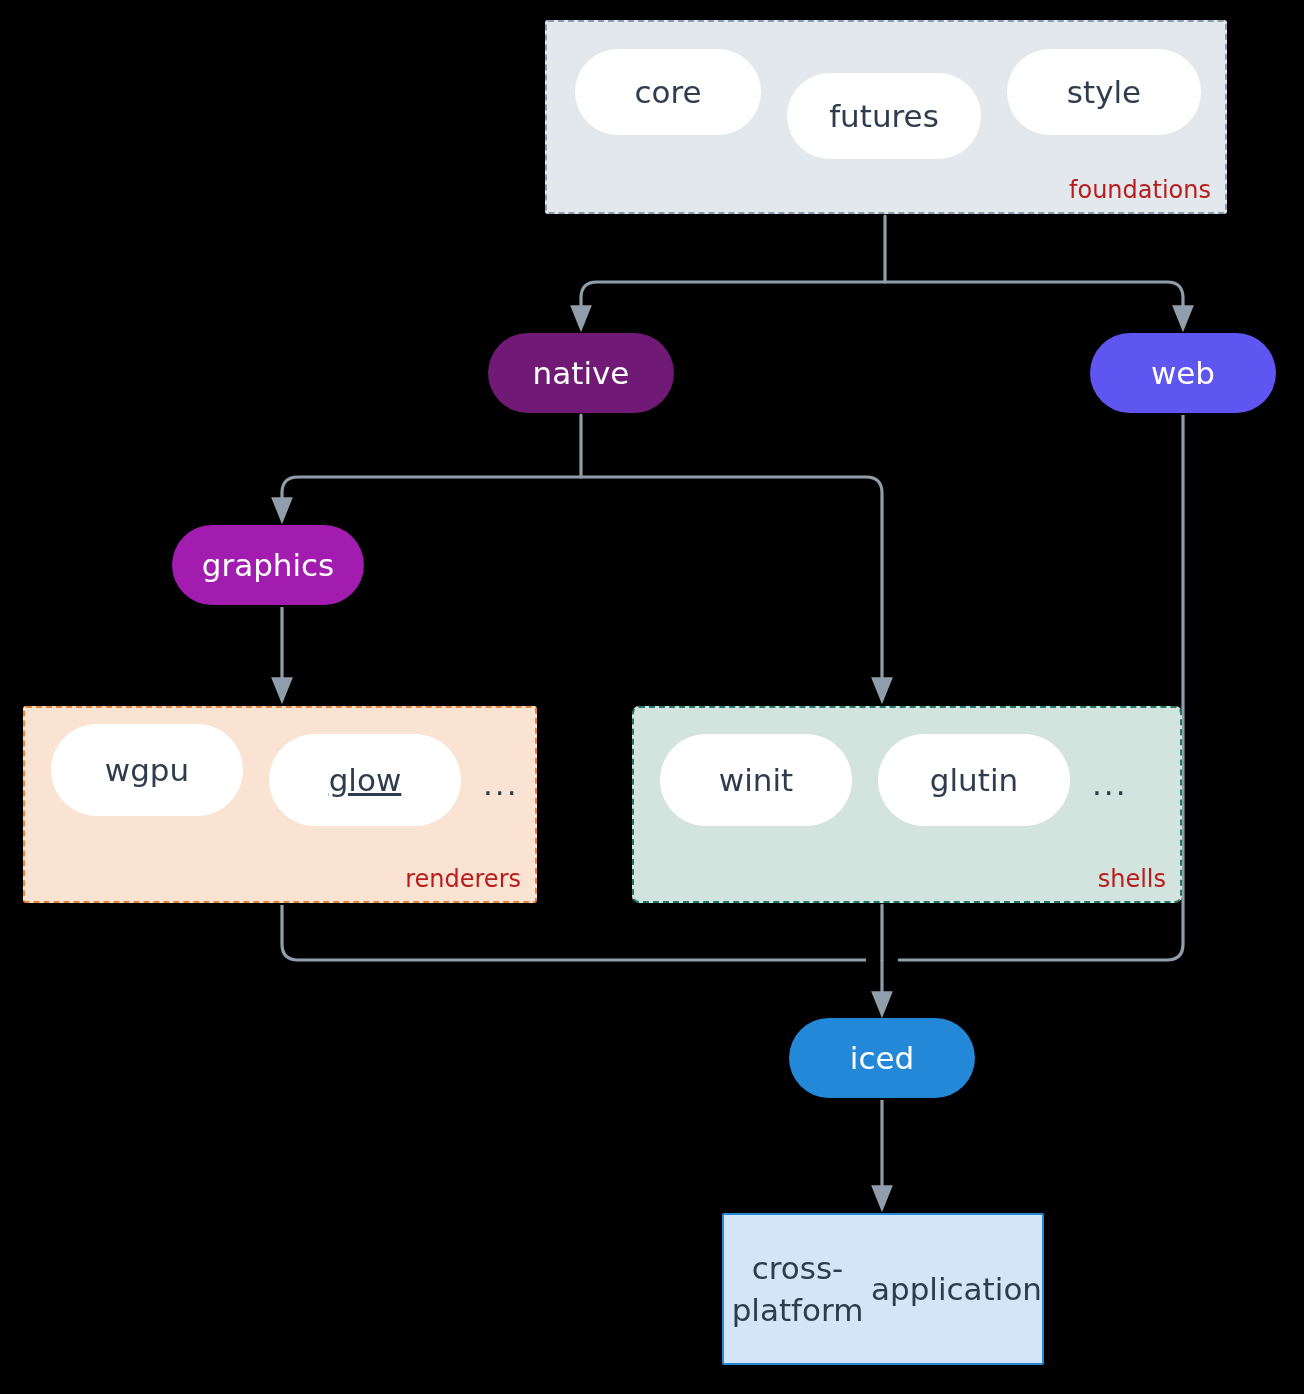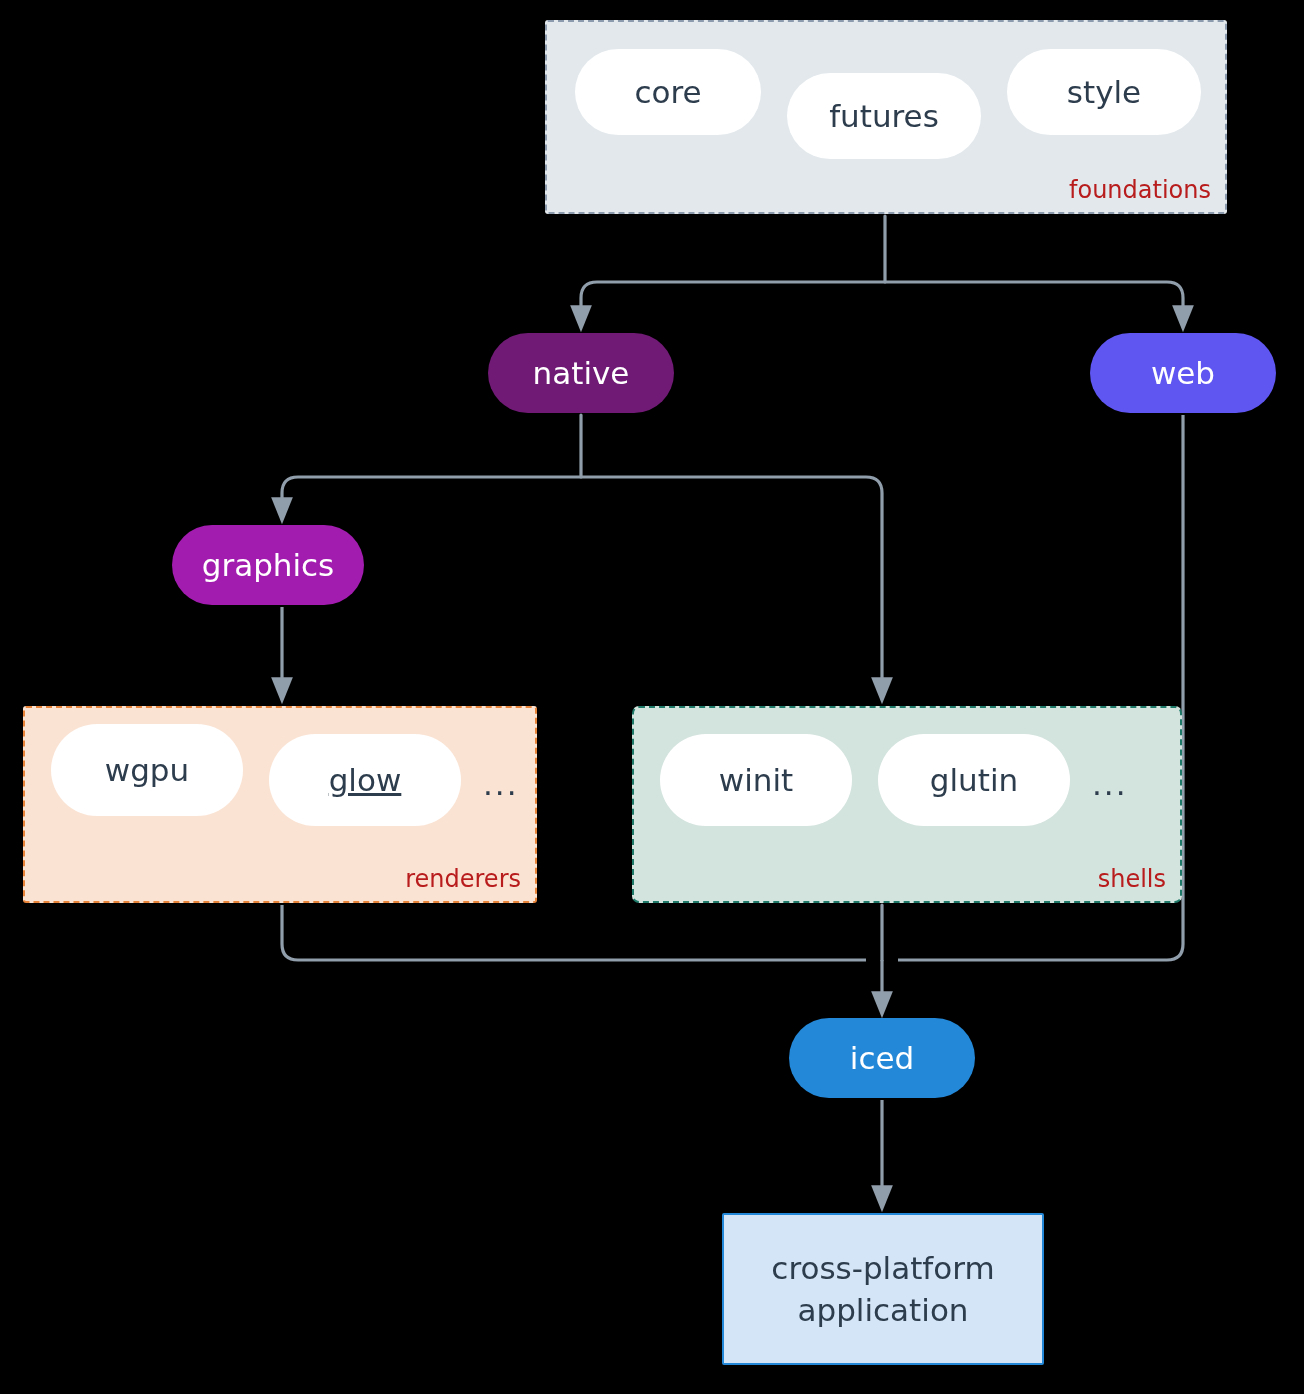--- a/index.html
+++ b/index.html
@@ -96,21 +96,20 @@
   
   .box-app {
     position: absolute;
     left: 722px; top: 1213px;
     width: 322px; height: 152px;
     box-sizing: border-box;
     background: #d3e5f7;
     border: 2px solid #2488d8;
     border-radius: 2px;
     display: flex;
-    flex-direction: column;
     align-items: center;
     justify-content: center;
     color: #2e3d4d;
     font-size: 31px;
     line-height: 1.36;
     text-align: center;
   }
 
   .ellipsis {
     position: absolute;

